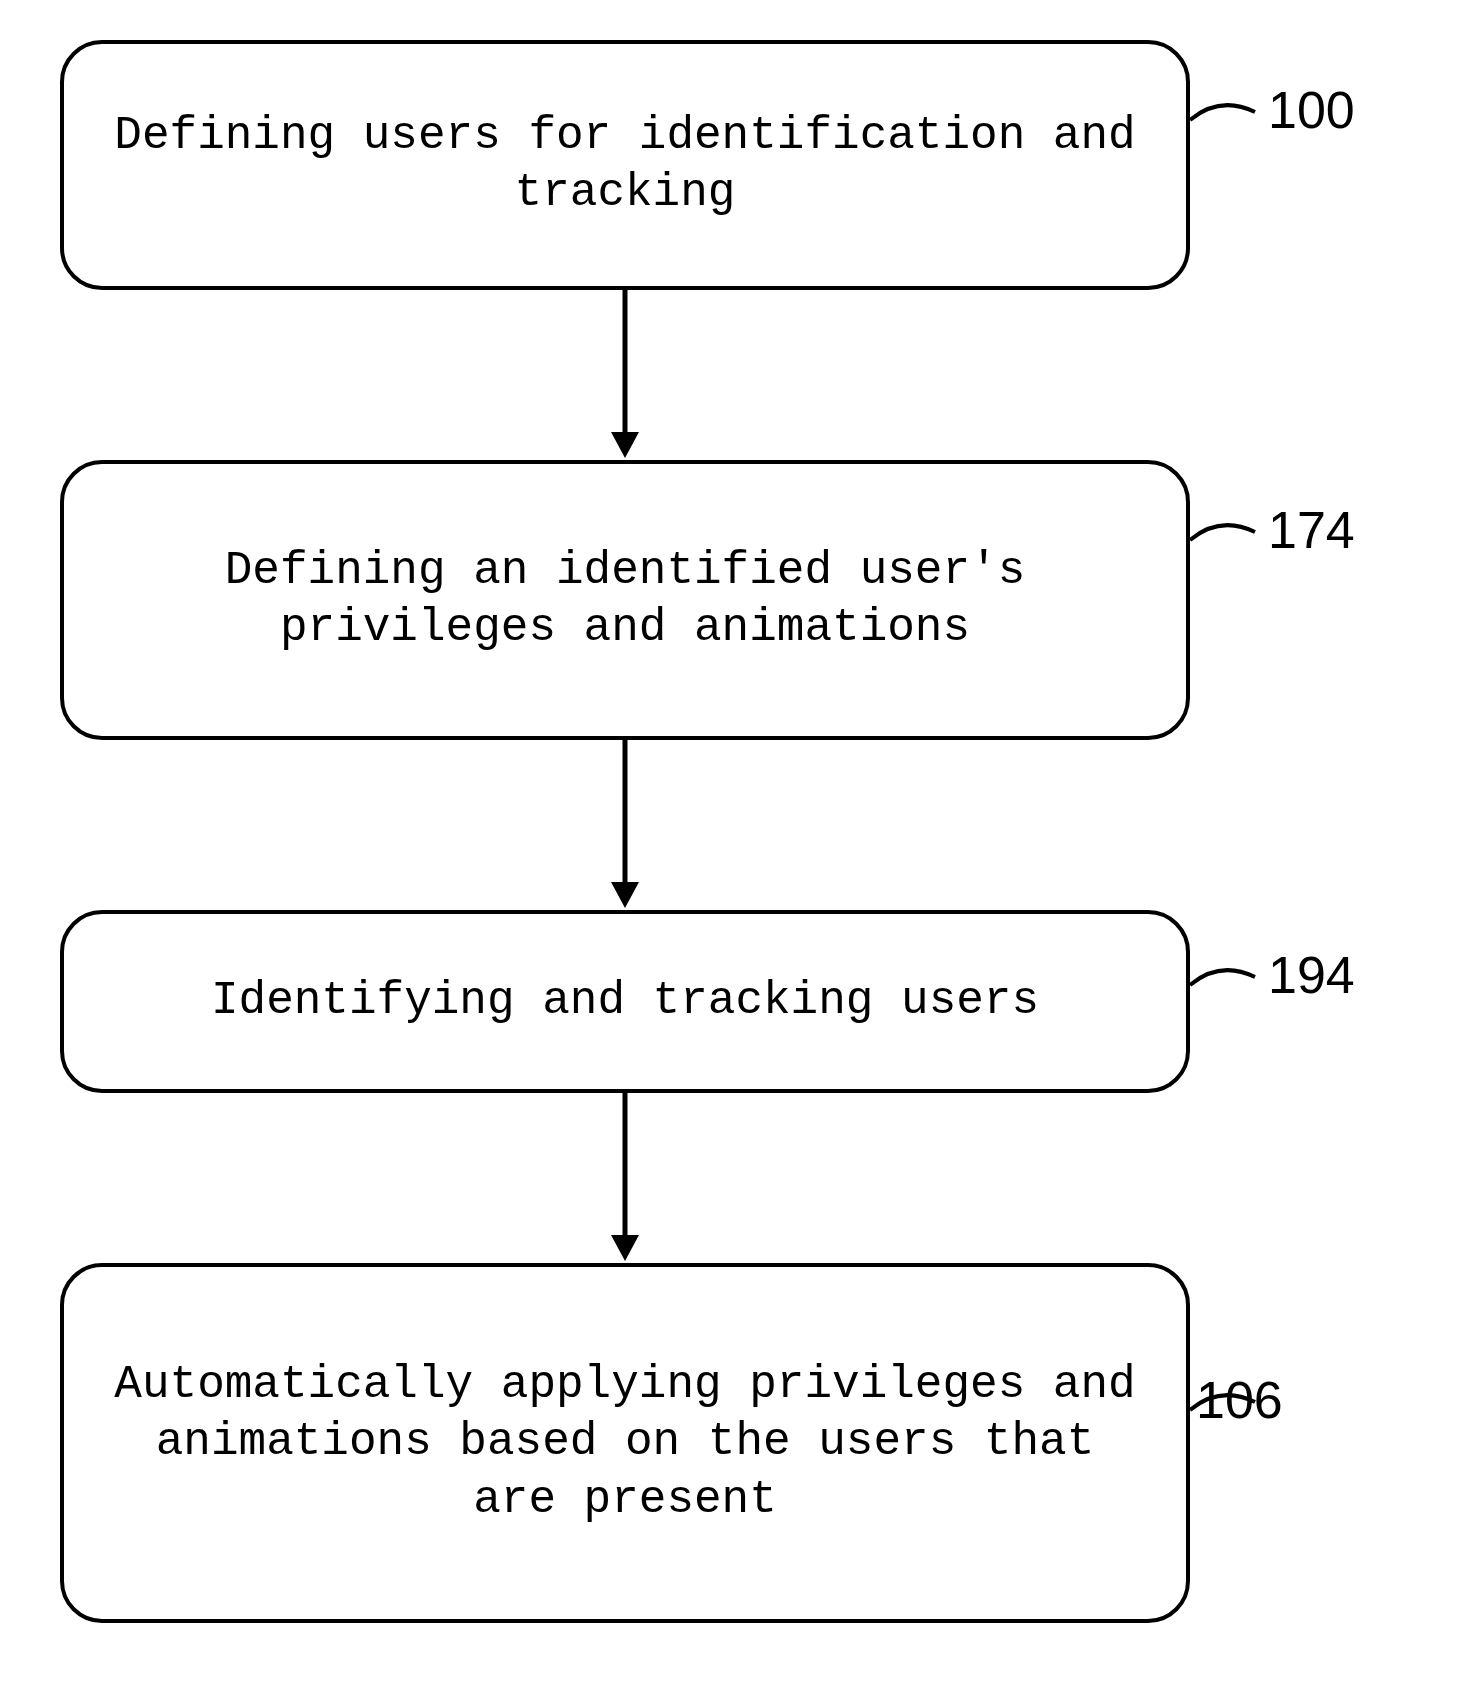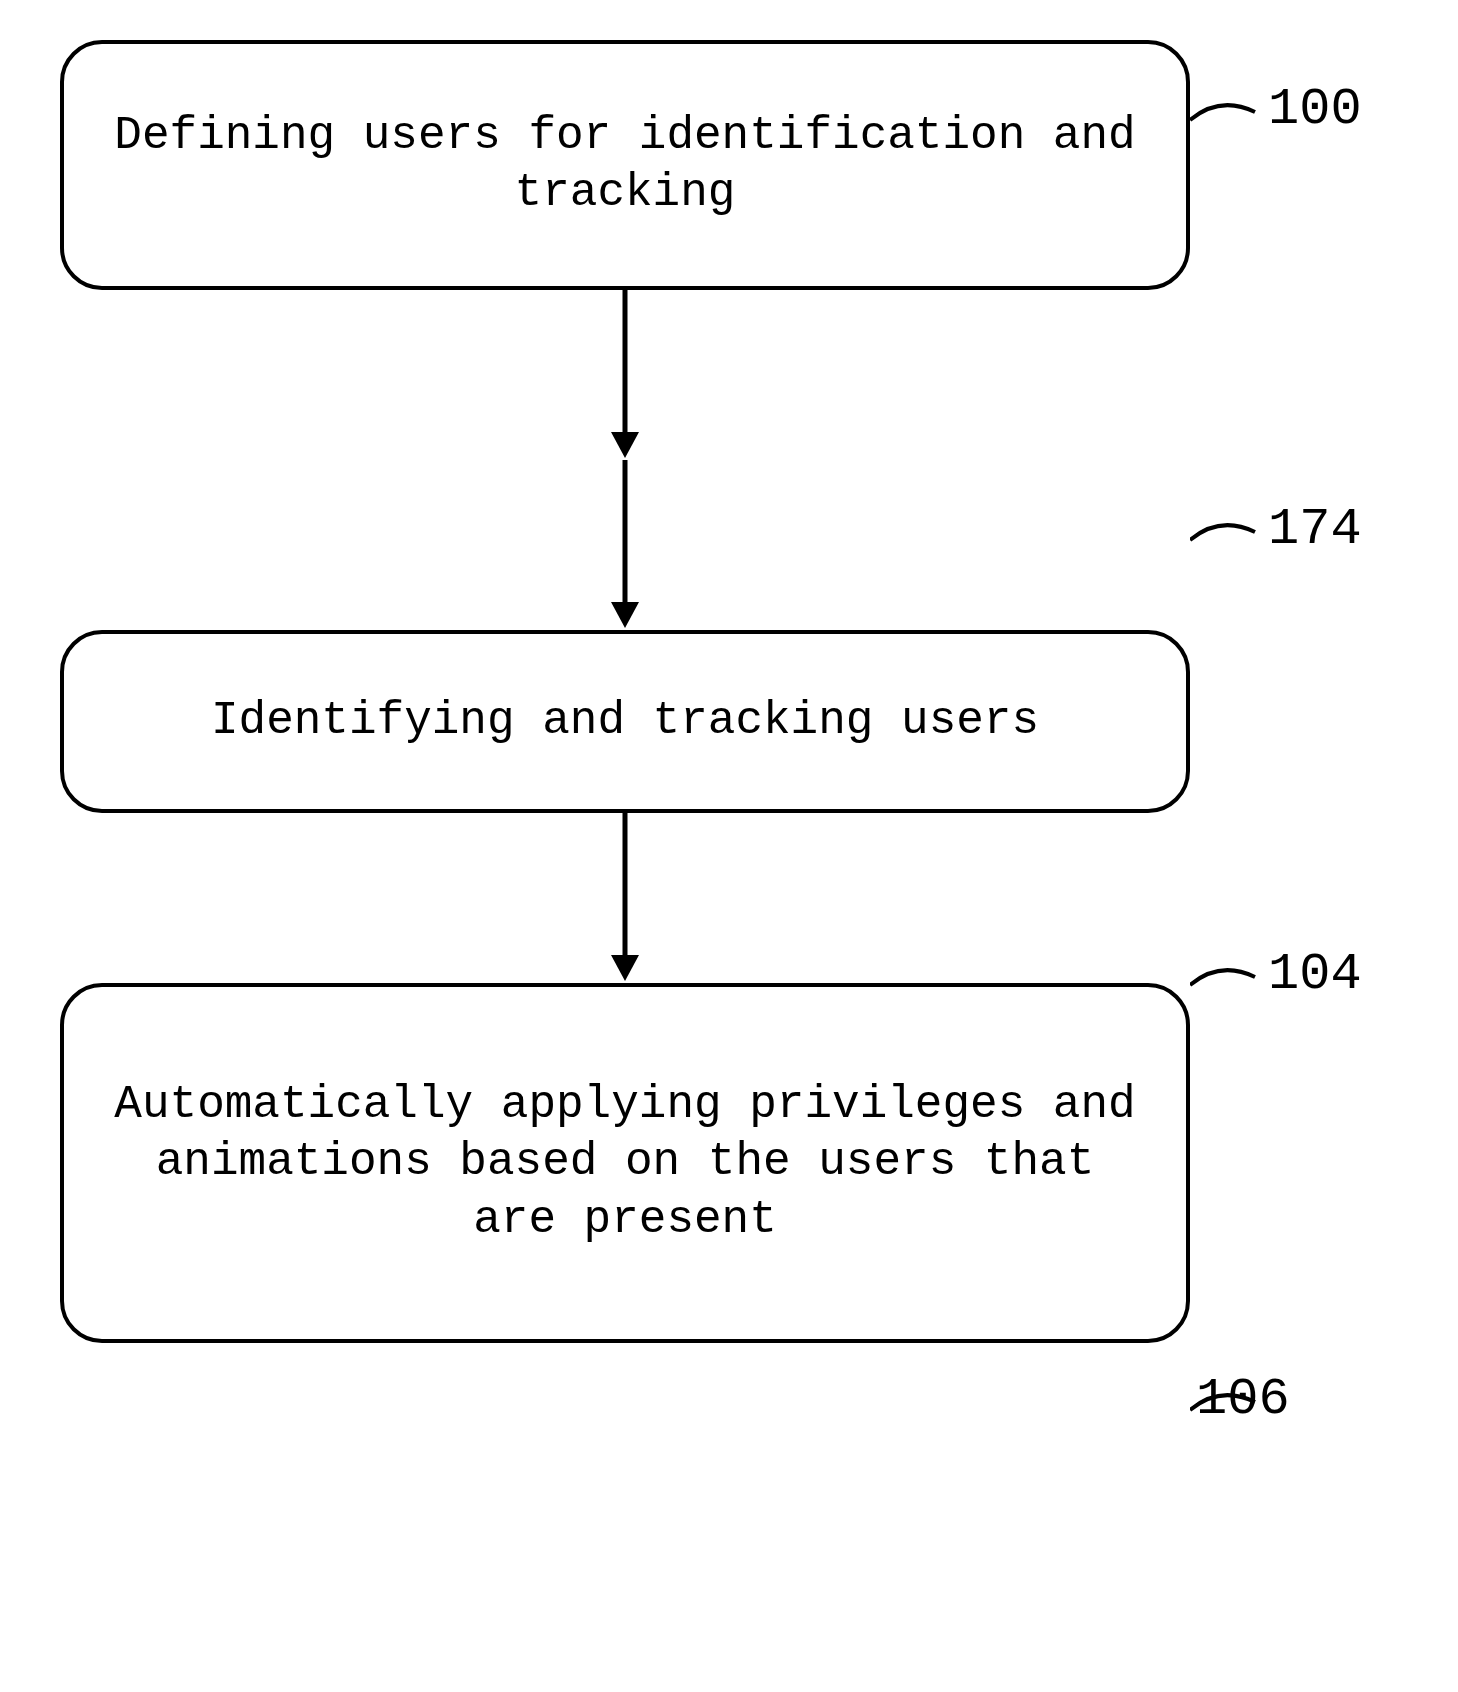--- a/index.html
+++ b/index.html
@@ -40,21 +40,21 @@
     justify-content: center;
     align-items: center;
   }
   .arrow svg {
     display: block;
   }
   .label {
     position: absolute;
     font-size: 52px;
     color: #000000;
-    font-family: Liberation Mono, monospace;
+    font-family: Liberation Sans, sans-serif;
   }
   .connector {
     position: absolute;
   }
   .connector svg { display: block; }
 </style>
 </head>
 <body>
 
 <div class="flow-container">
@@ -63,20 +63,23 @@
     <span>Defining users for identification and tracking</span>
   </div>
 
   <div class="arrow">
     <svg width="40" height="170">
       <line x1="20" y1="0" x2="20" y2="150" stroke="#000" stroke-width="5"></line>
       <polygon points="20,168 6,142 34,142" fill="#000"></polygon>
     </svg>
   </div>
 
+  <div class="box" style="height:280px;">
+    <span>Defining an identified user's privileges and animations</span>
+  </div>
 
   <div class="arrow">
     <svg width="40" height="170">
       <line x1="20" y1="0" x2="20" y2="150" stroke="#000" stroke-width="5"></line>
       <polygon points="20,168 6,142 34,142" fill="#000"></polygon>
     </svg>
   </div>
 
   <div class="box" style="height:183px;">
     <span>Identifying and tracking users</span>
@@ -107,20 +110,20 @@
     <path d="M 0 30 Q 30 5, 65 22" stroke="#000" stroke-width="4" fill="none"></path>
   </svg>
 </div>
 <div class="label" style="left:1268px; top:500px;">174</div>
 
 <div class="connector" style="left:1190px; top:955px;">
   <svg width="80" height="50">
     <path d="M 0 30 Q 30 5, 65 22" stroke="#000" stroke-width="4" fill="none"></path>
   </svg>
 </div>
-<div class="label" style="left:1268px; top:945px;">104</div>
+<div class="label" style="left:1268px; top:945px;">194</div>
 
 <div class="connector" style="left:1190px; top:1380px;">
   <svg width="80" height="50">
     <path d="M 0 30 Q 30 5, 65 22" stroke="#000" stroke-width="4" fill="none"></path>
   </svg>
 </div>
 <div class="label" style="left:1196px; top:1370px;">106</div>
 
 </body></html>

